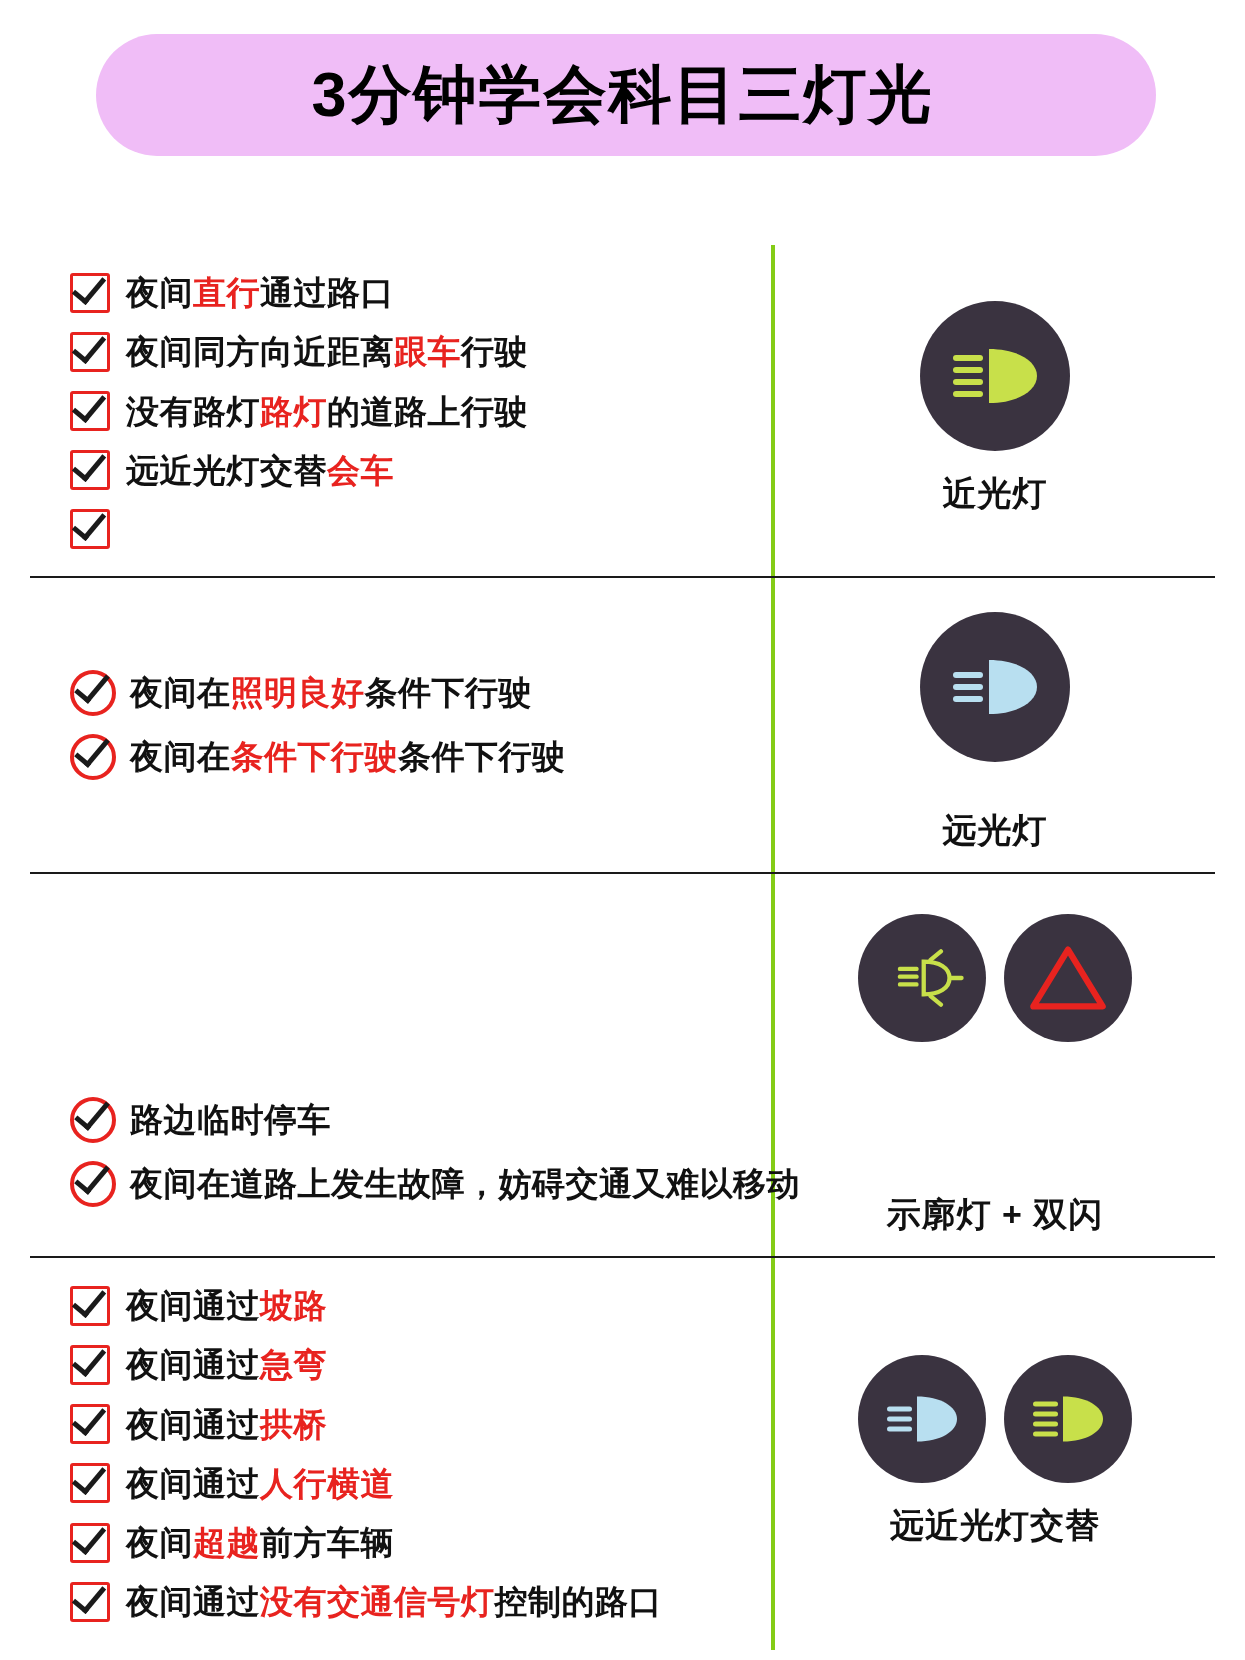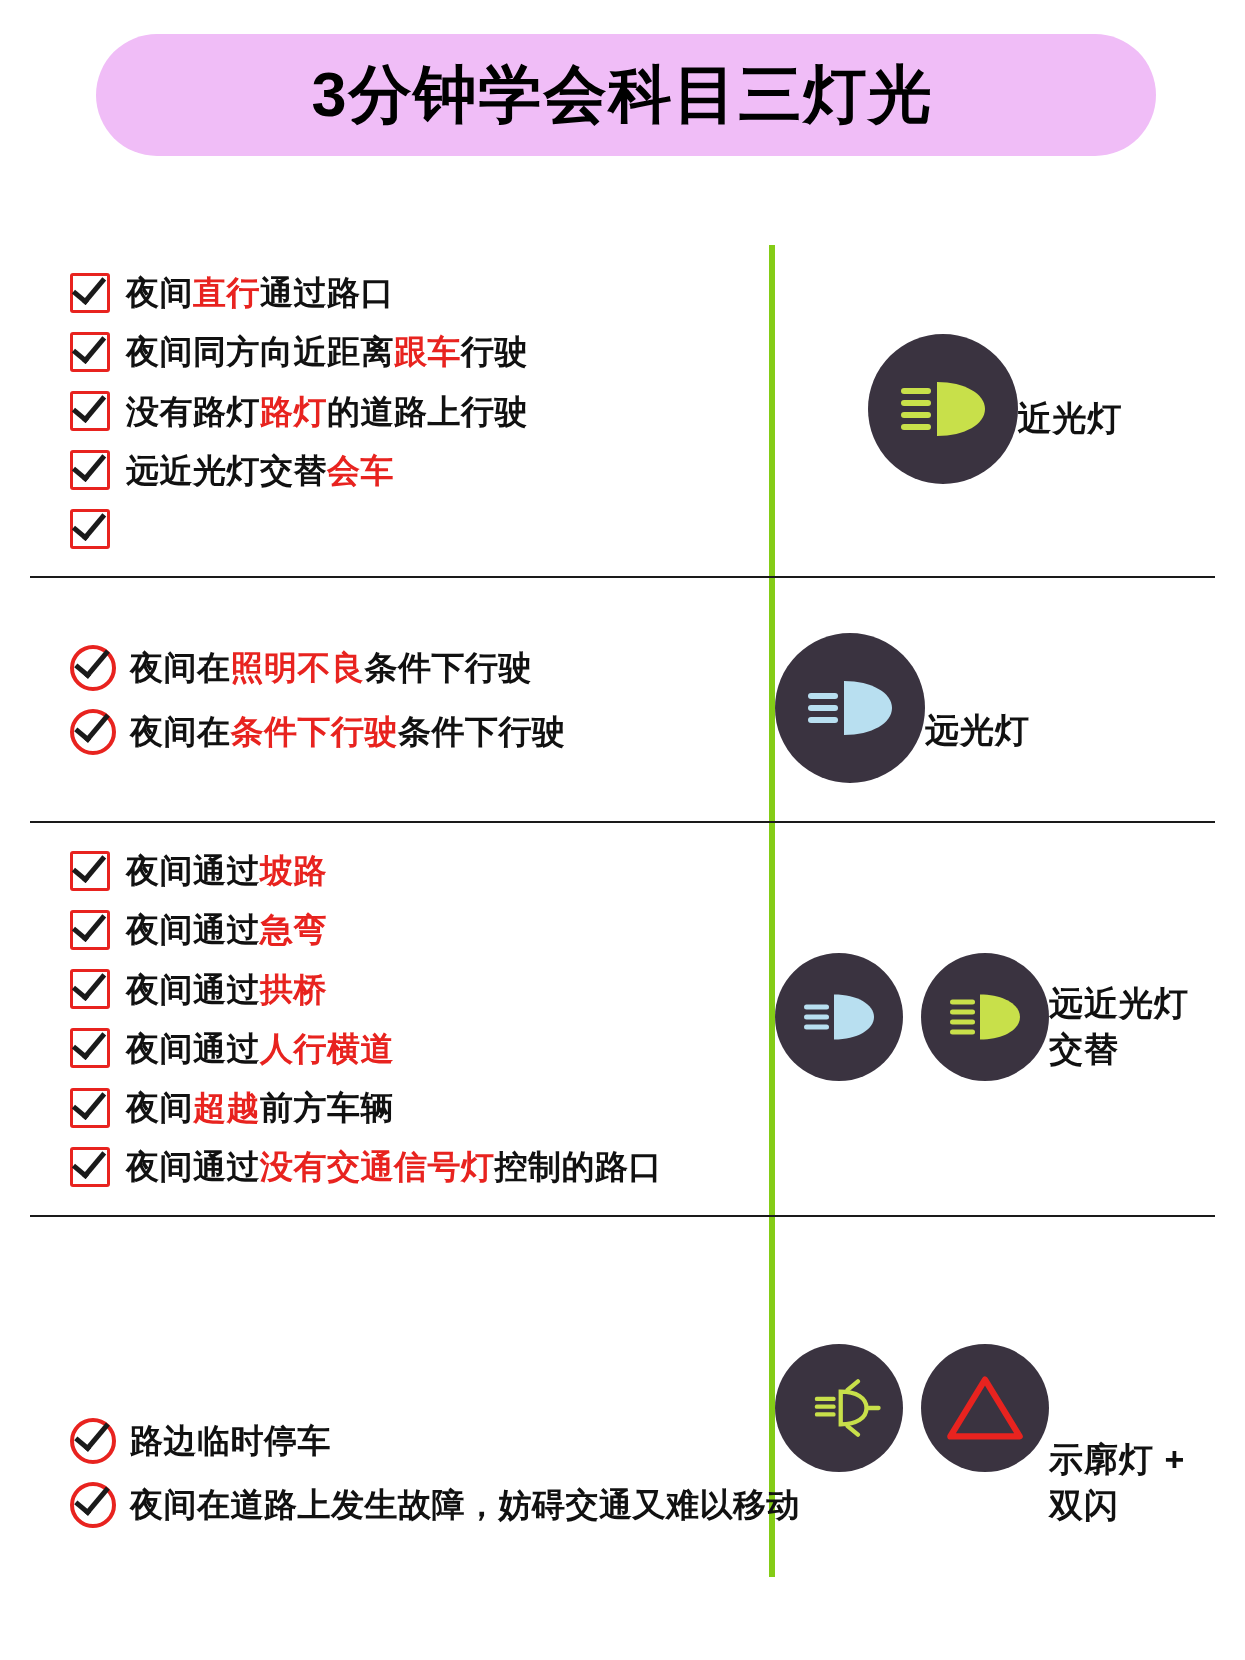--- a/index.html
+++ b/index.html
@@ -58,29 +58,30 @@
     position: relative;
   }
   .row:first-child {
     border-top: none;
   }
 
   .col-left {
     width: 745px;
     box-sizing: border-box;
     padding: 18px 0 18px 40px;
-    border-right: 6px solid #84cc16;
+    border-right: 4px solid #84cc16;
     display: flex;
     flex-direction: column;
     justify-content: center;
   }
   .col-right {
     flex: 1;
     box-sizing: border-box;
     display: flex;
+    flex-direction: column;
     align-items: center;
     justify-content: center;
     padding: 14px 0 18px 0;
   }
 
   .item {
     display: flex;
     align-items: center;
     margin: 9px 0;
   }
@@ -223,21 +224,21 @@
       </div>
       <div class="caption">近光灯</div>
     </div>
   </div>
 
   <div class="row row-2">
     <div class="col-left">
       <div class="item">
         <span class="chk-circle"></span>
         <span class="item-text">
-          <span>夜间在</span><span class="hl">照明不良</span><span>条件下行驶</span>
+          <span>夜间在</span><span class="hl">照明良好</span><span>条件下行驶</span>
         </span>
       </div>
       <div class="item">
         <span class="chk-circle"></span>
         <span class="item-text">
           <span>夜间在</span><span class="hl">条件下行驶</span><span>条件下行驶</span>
         </span>
       </div>
     </div>
     <div class="col-right">
@@ -245,83 +246,20 @@
         <div class="disc">
           <svg width="96" height="62" viewBox="0 0 96 62">
             <path d="M42 4 C70 4 90 16 90 31 C90 46 70 58 42 58 L42 4 Z" fill="#b8dff0"></path>
             <rect x="6" y="16" width="30" height="6" rx="3" fill="#b8dff0"></rect>
             <rect x="6" y="28" width="30" height="6" rx="3" fill="#b8dff0"></rect>
             <rect x="6" y="40" width="30" height="6" rx="3" fill="#b8dff0"></rect>
           </svg>
         </div>
       </div>
       <div class="caption">远光灯</div>
-    </div>
-  </div>
-
-  <div class="row row-3">
-    <div class="col-left">
-      <div class="item">
-        <span class="chk-box"></span>
-        <span class="item-text">
-          <span>夜间通过</span><span class="hl">坡路</span>
-        </span>
-      </div>
-      <div class="item">
-        <span class="chk-box"></span>
-        <span class="item-text">
-          <span>夜间通过</span><span class="hl">急弯</span>
-        </span>
-      </div>
-      <div class="item">
-        <span class="chk-box"></span>
-        <span class="item-text">
-          <span>夜间通过</span><span class="hl">拱桥</span>
-        </span>
-      </div>
-      <div class="item">
-        <span class="chk-box"></span>
-        <span class="item-text">
-          <span>夜间通过</span><span class="hl">人行横道</span>
-        </span>
-      </div>
-      <div class="item">
-        <span class="chk-box"></span>
-        <span class="item-text">
-          <span>夜间</span><span class="hl">超越</span><span>前方车辆</span>
-        </span>
-      </div>
-      <div class="item">
-        <span class="chk-box"></span>
-        <span class="item-text">
-          <span>夜间通过</span><span class="hl">没有交通信号灯</span><span>控制的路口</span>
-        </span>
-      </div>
-    </div>
-    <div class="col-right">
-      <div class="disc-row">
-        <div class="disc mid">
-          <svg width="80" height="52" viewBox="0 0 96 62">
-            <path d="M42 4 C70 4 90 16 90 31 C90 46 70 58 42 58 L42 4 Z" fill="#b8dff0"></path>
-            <rect x="6" y="16" width="30" height="6" rx="3" fill="#b8dff0"></rect>
-            <rect x="6" y="28" width="30" height="6" rx="3" fill="#b8dff0"></rect>
-            <rect x="6" y="40" width="30" height="6" rx="3" fill="#b8dff0"></rect>
-          </svg>
-        </div>
-        <div class="disc mid">
-          <svg width="80" height="52" viewBox="0 0 96 62">
-            <path d="M42 4 C70 4 90 16 90 31 C90 46 70 58 42 58 L42 4 Z" fill="#c8e04a"></path>
-            <rect x="6" y="10" width="30" height="6" rx="3" fill="#c8e04a"></rect>
-            <rect x="6" y="22" width="30" height="6" rx="3" fill="#c8e04a"></rect>
-            <rect x="6" y="34" width="30" height="6" rx="3" fill="#c8e04a"></rect>
-            <rect x="6" y="46" width="30" height="6" rx="3" fill="#c8e04a"></rect>
-          </svg>
-        </div>
-      </div>
-      <div class="caption">远近光灯交替</div>
     </div>
   </div>
 
   <div class="row row-4">
     <div class="col-left">
       <div class="item">
         <span class="chk-circle"></span>
         <span class="item-text">路边临时停车</span>
       </div>
       <div class="item">
@@ -345,13 +283,76 @@
         <div class="disc mid">
           <svg width="80" height="72" viewBox="0 0 90 80">
             <path d="M45 8 L84 72 L6 72 Z" fill="none" stroke="#e8231f" stroke-width="7" stroke-linejoin="round"></path>
           </svg>
         </div>
       </div>
       <div class="caption">示廓灯 + 双闪</div>
     </div>
   </div>
 
+  <div class="row row-3">
+    <div class="col-left">
+      <div class="item">
+        <span class="chk-box"></span>
+        <span class="item-text">
+          <span>夜间通过</span><span class="hl">坡路</span>
+        </span>
+      </div>
+      <div class="item">
+        <span class="chk-box"></span>
+        <span class="item-text">
+          <span>夜间通过</span><span class="hl">急弯</span>
+        </span>
+      </div>
+      <div class="item">
+        <span class="chk-box"></span>
+        <span class="item-text">
+          <span>夜间通过</span><span class="hl">拱桥</span>
+        </span>
+      </div>
+      <div class="item">
+        <span class="chk-box"></span>
+        <span class="item-text">
+          <span>夜间通过</span><span class="hl">人行横道</span>
+        </span>
+      </div>
+      <div class="item">
+        <span class="chk-box"></span>
+        <span class="item-text">
+          <span>夜间</span><span class="hl">超越</span><span>前方车辆</span>
+        </span>
+      </div>
+      <div class="item">
+        <span class="chk-box"></span>
+        <span class="item-text">
+          <span>夜间通过</span><span class="hl">没有交通信号灯</span><span>控制的路口</span>
+        </span>
+      </div>
+    </div>
+    <div class="col-right">
+      <div class="disc-row">
+        <div class="disc mid">
+          <svg width="80" height="52" viewBox="0 0 96 62">
+            <path d="M42 4 C70 4 90 16 90 31 C90 46 70 58 42 58 L42 4 Z" fill="#b8dff0"></path>
+            <rect x="6" y="16" width="30" height="6" rx="3" fill="#b8dff0"></rect>
+            <rect x="6" y="28" width="30" height="6" rx="3" fill="#b8dff0"></rect>
+            <rect x="6" y="40" width="30" height="6" rx="3" fill="#b8dff0"></rect>
+          </svg>
+        </div>
+        <div class="disc mid">
+          <svg width="80" height="52" viewBox="0 0 96 62">
+            <path d="M42 4 C70 4 90 16 90 31 C90 46 70 58 42 58 L42 4 Z" fill="#c8e04a"></path>
+            <rect x="6" y="10" width="30" height="6" rx="3" fill="#c8e04a"></rect>
+            <rect x="6" y="22" width="30" height="6" rx="3" fill="#c8e04a"></rect>
+            <rect x="6" y="34" width="30" height="6" rx="3" fill="#c8e04a"></rect>
+            <rect x="6" y="46" width="30" height="6" rx="3" fill="#c8e04a"></rect>
+          </svg>
+        </div>
+      </div>
+      <div class="caption">远近光灯交替</div>
+    </div>
+  </div>
+
 </div>
 
 </body></html>

